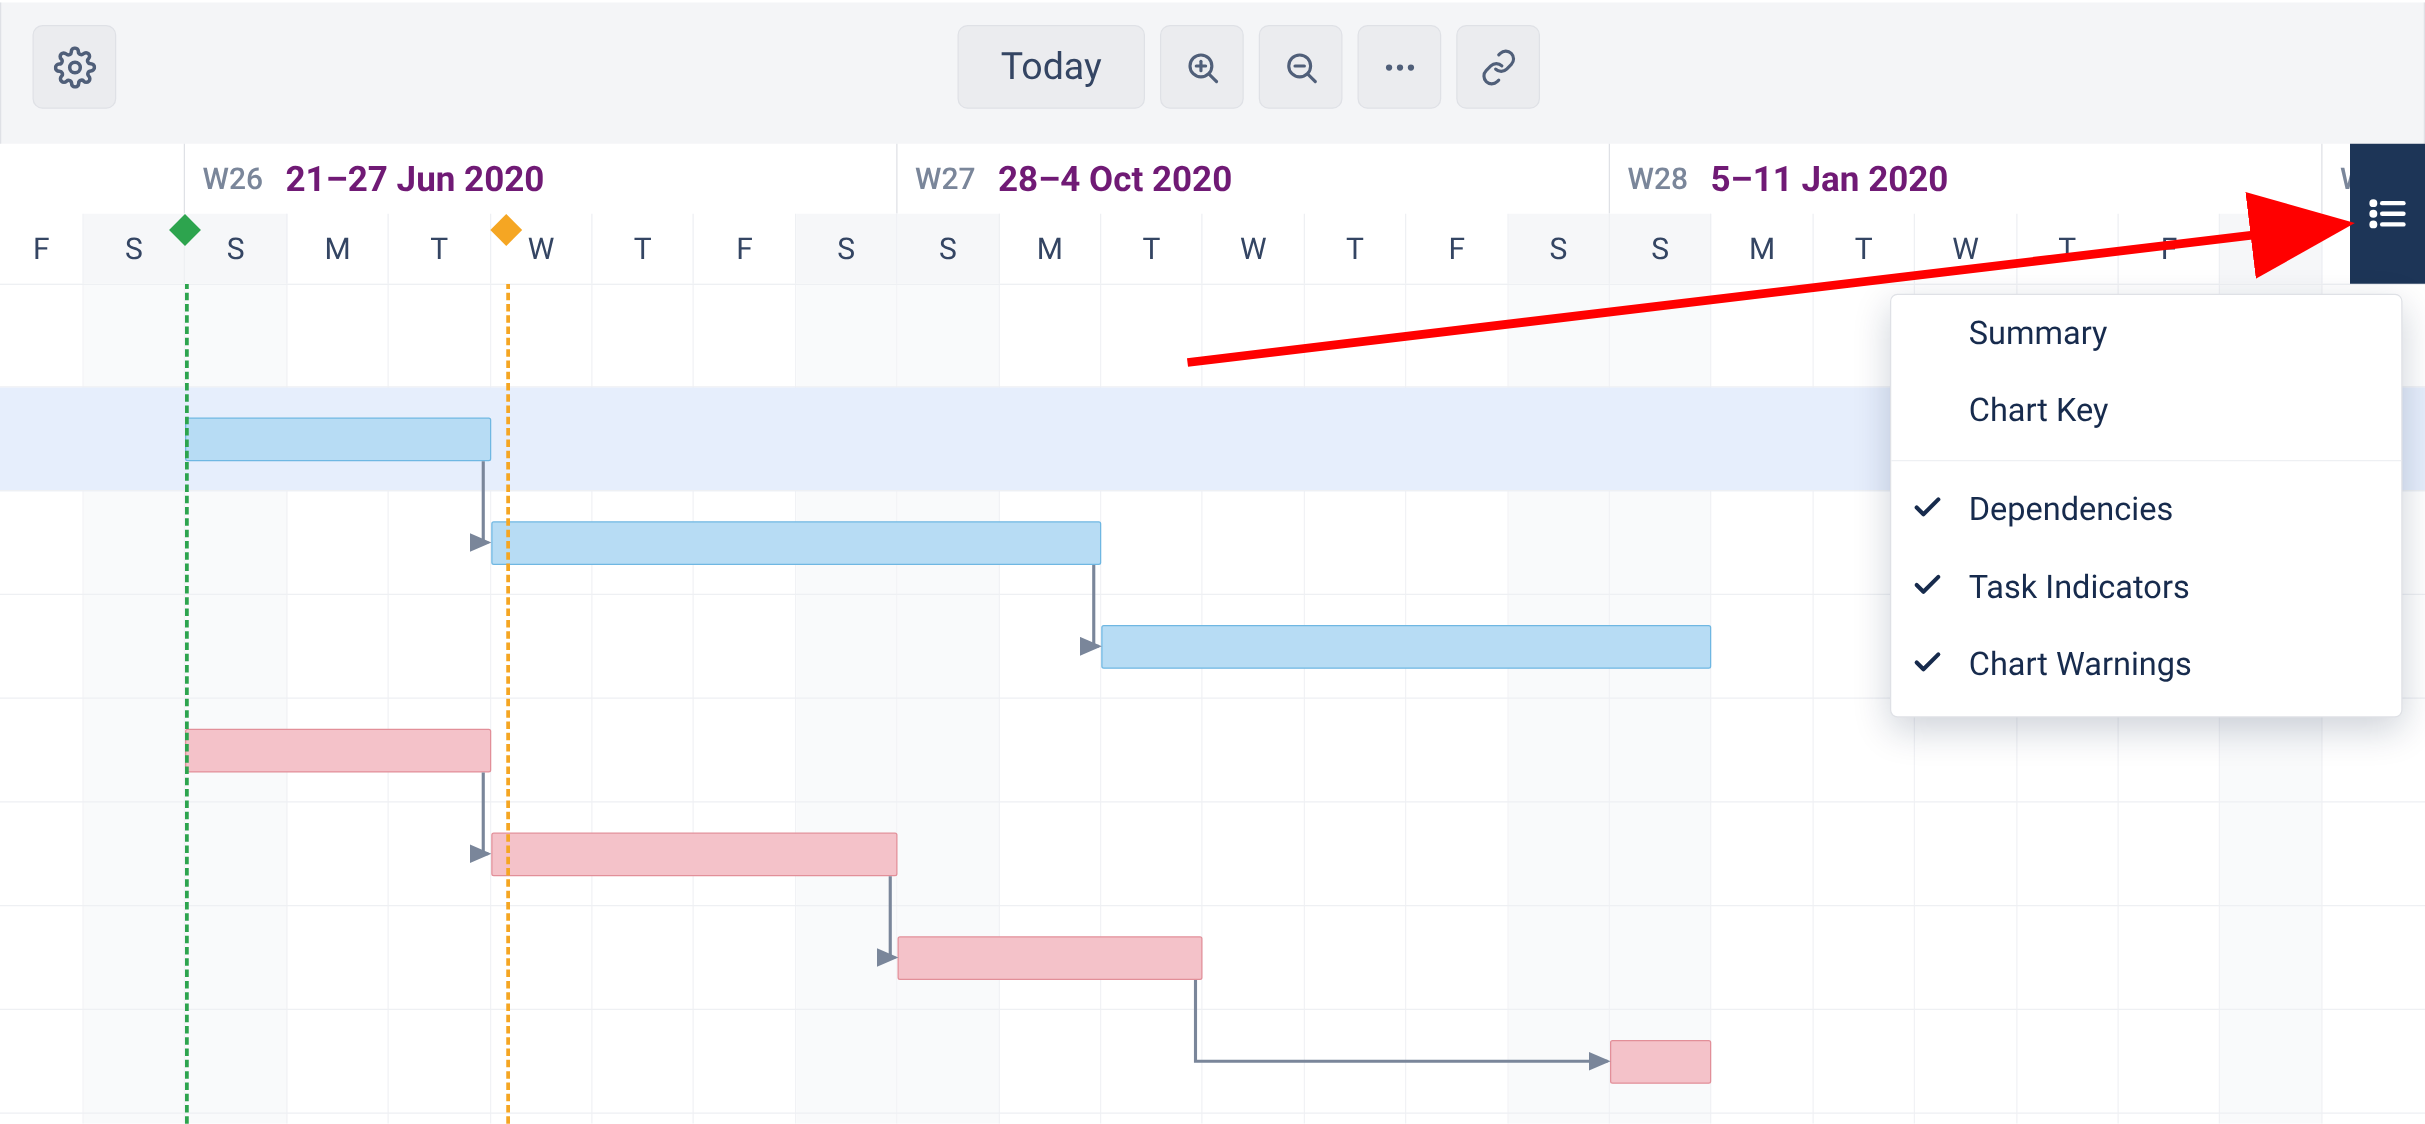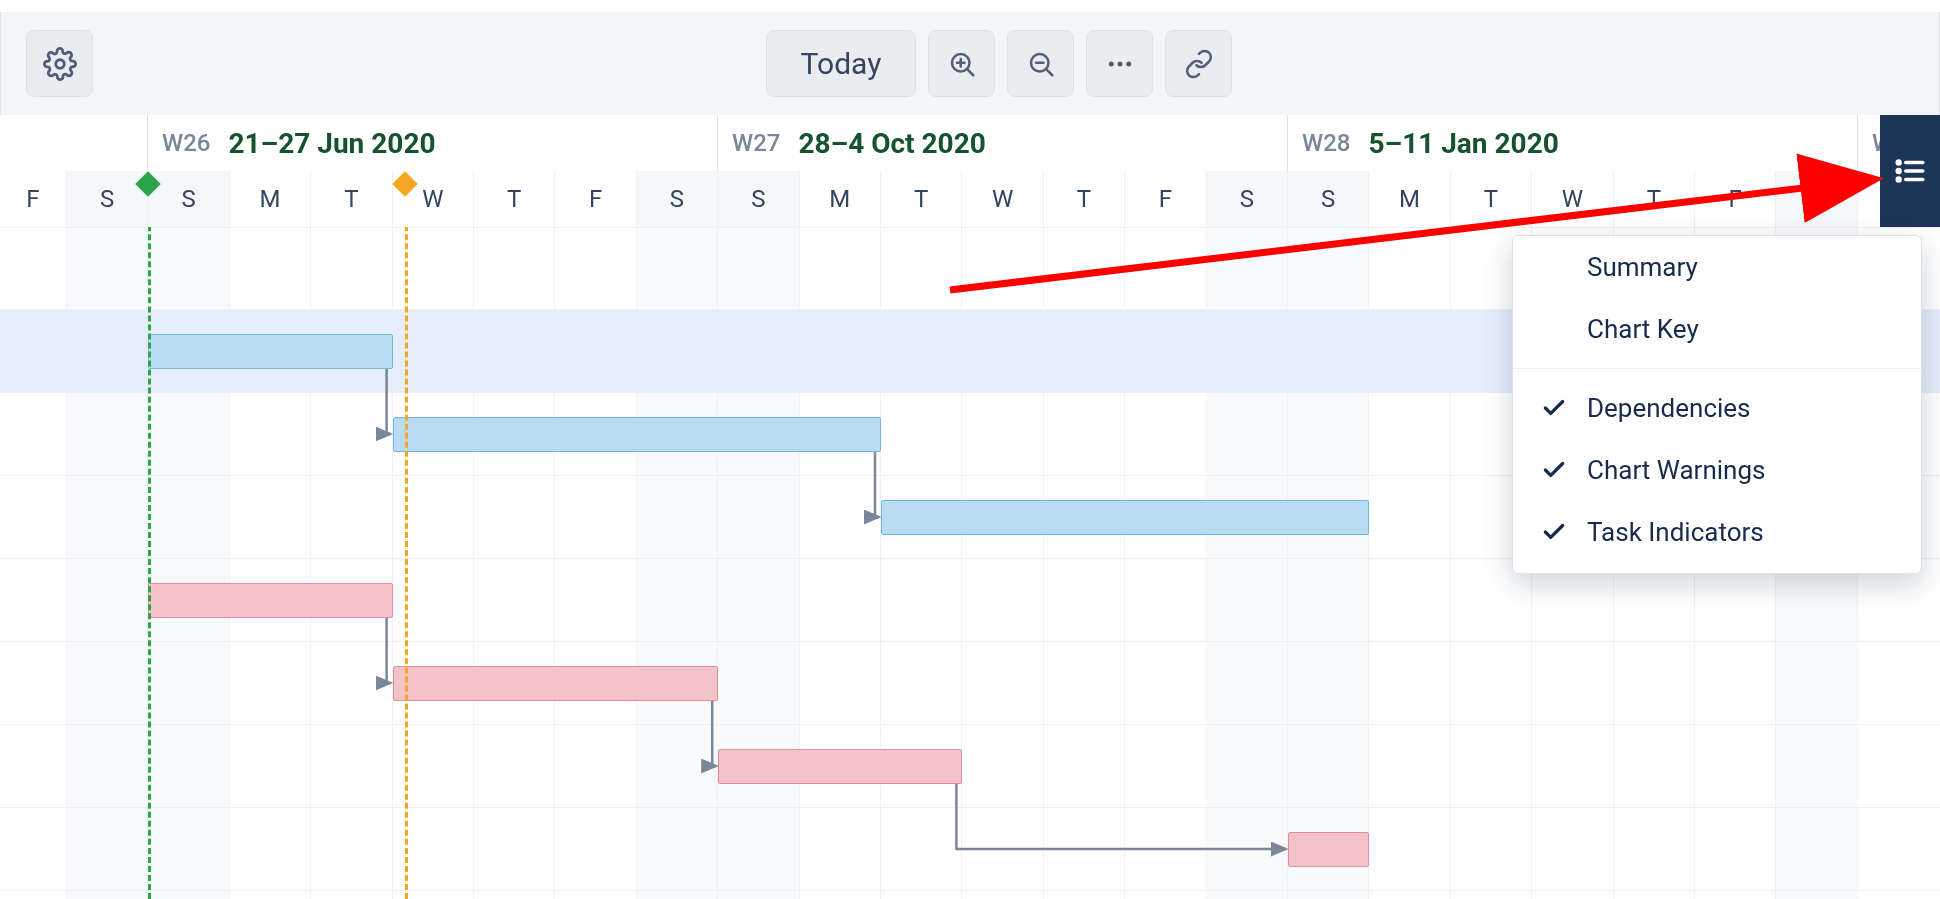--- a/index.html
+++ b/index.html
@@ -9,21 +9,21 @@
     width: 1940px;
     height: 899px;
     position: relative;
     overflow: hidden;
     color: #172B4D;
   }
 
   
   .toolbar {
     position: absolute;
-    left: 0; right: 0; top: 12px;
+    left: 0; right: 0; top: 2px;
     height: 138px;
     background: #f4f5f7;
     border: 1px solid #dfe1e6;
     border-top: none;
   }
   .gear-btn {
     position: absolute;
     left: 25px; top: 18px;
     width: 67px; height: 67px;
     background: #ebecef;
@@ -68,21 +68,21 @@
   .week-block {
     position: absolute;
     top: 0; height: 56px;
     border-right: 1px solid #dfe1e6;
     display: flex; align-items: center;
     padding-left: 14px;
     gap: 18px;
   }
   .week-block.first { border-left: none; }
   .week-num { color: #7a869a; font-size: 24px; font-weight: 500; }
-  .week-range { color: #14532d; font-size: 28px; font-weight: 700; }
+  .week-range { color: #701a75; font-size: 28px; font-weight: 700; }
 
   .day-row {
     position: absolute;
     left: 0; right: 0; top: 56px; height: 56px;
     background: #fff;
   }
   .day-cell {
     position: absolute;
     top: 0; height: 56px;
     border-right: 1px solid #eef0f3;
@@ -169,23 +169,23 @@
   }
   .panel-heading {
     color: #6b778c;
     font-size: 22px;
     font-weight: 700;
     letter-spacing: 0.5px;
     padding: 22px 26px 8px 26px;
   }
   .panel-item {
     display: flex;
-    align-items: center;
+    align-items: flex-start;
     gap: 18px;
-    padding: 16px 26px 16px 26px;
+    padding: 16px 26px 16px 14px;
     font-size: 26px;
     color: #172b4d;
     cursor: pointer;
   }
   .panel-item .spacer { width: 30px; }
   .panel-item .check { width: 30px; display:flex; align-items:center; justify-content:center; }
   .panel-divider {
     height: 1px;
     background: #eef0f3;
     margin: 8px 0;
@@ -377,29 +377,29 @@
         </svg>
       </span>
     <span>Dependencies</span>
   </div>
   <div class="panel-item">
     <span class="check">
         <svg width="26" height="26" viewBox="0 0 24 24" fill="none" stroke="#172b4d" stroke-width="3" stroke-linecap="round" stroke-linejoin="round">
           <polyline points="20 6 9 17 4 12"></polyline>
         </svg>
       </span>
-    <span>Chart Warnings</span>
+    <span>Task Indicators</span>
   </div>
   <div class="panel-item">
     <span class="check">
         <svg width="26" height="26" viewBox="0 0 24 24" fill="none" stroke="#172b4d" stroke-width="3" stroke-linecap="round" stroke-linejoin="round">
           <polyline points="20 6 9 17 4 12"></polyline>
         </svg>
       </span>
-    <span>Task Indicators</span>
+    <span>Chart Warnings</span>
   </div>
 </div>
 
 <svg class="annotation" style="left:0; top:0;" width="1940" height="899">
   <defs>
     <marker id="redhead" markerWidth="12" markerHeight="12" refX="10" refY="5" orient="auto">
       <polygon points="0,0 12,5 0,10" fill="#ff0000"></polygon>
     </marker>
   </defs>
   <line x1="950" y1="290" x2="1870" y2="180" stroke="#ff0000" stroke-width="7" marker-end="url(#redhead)"></line>

